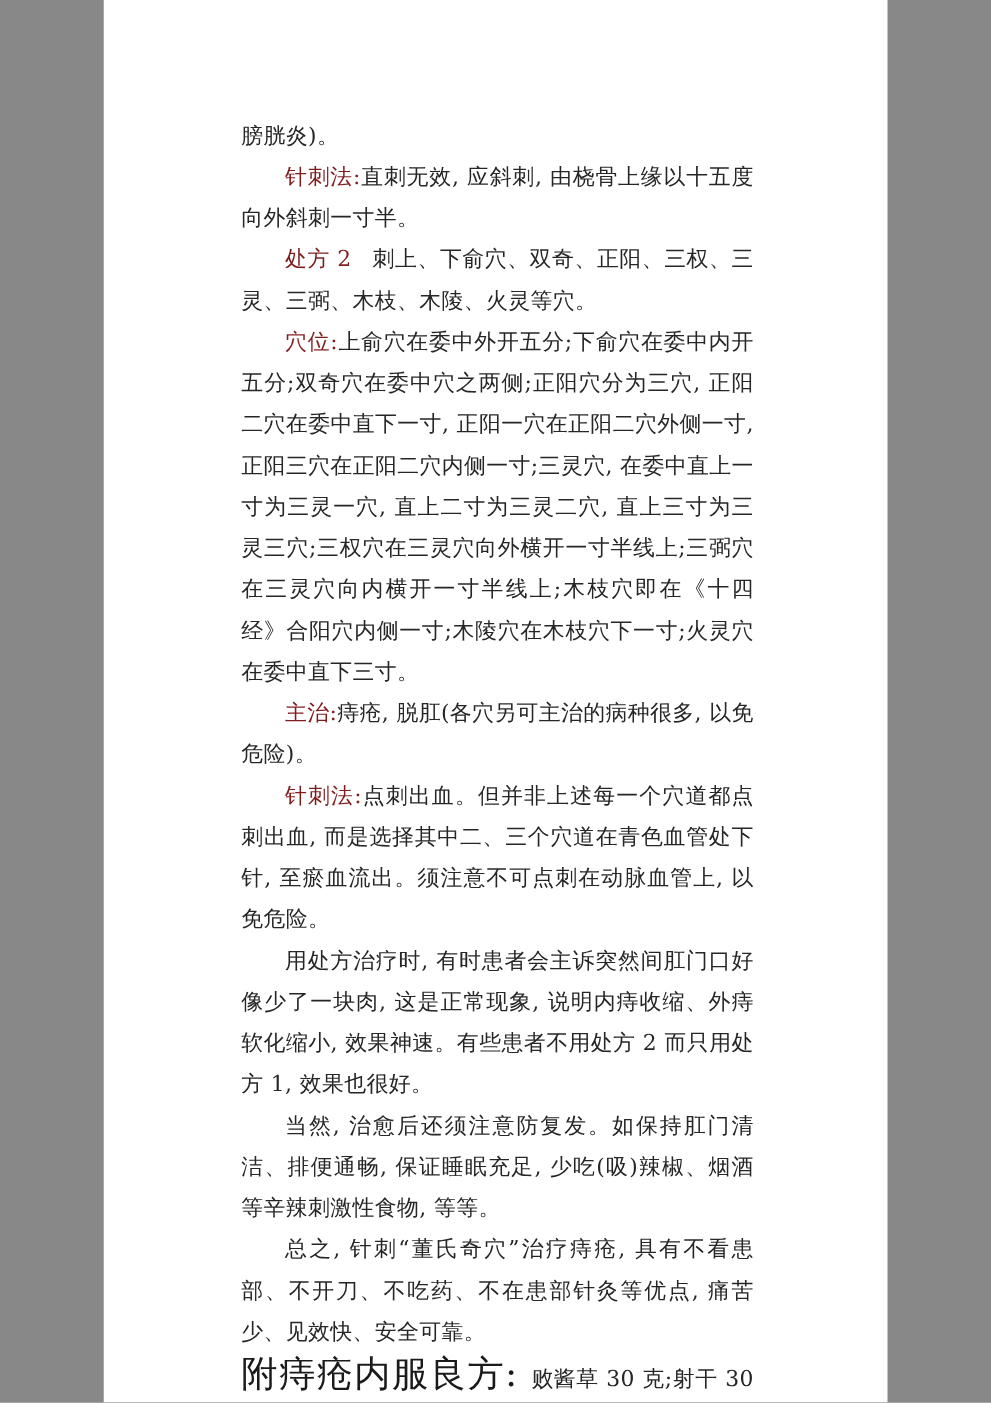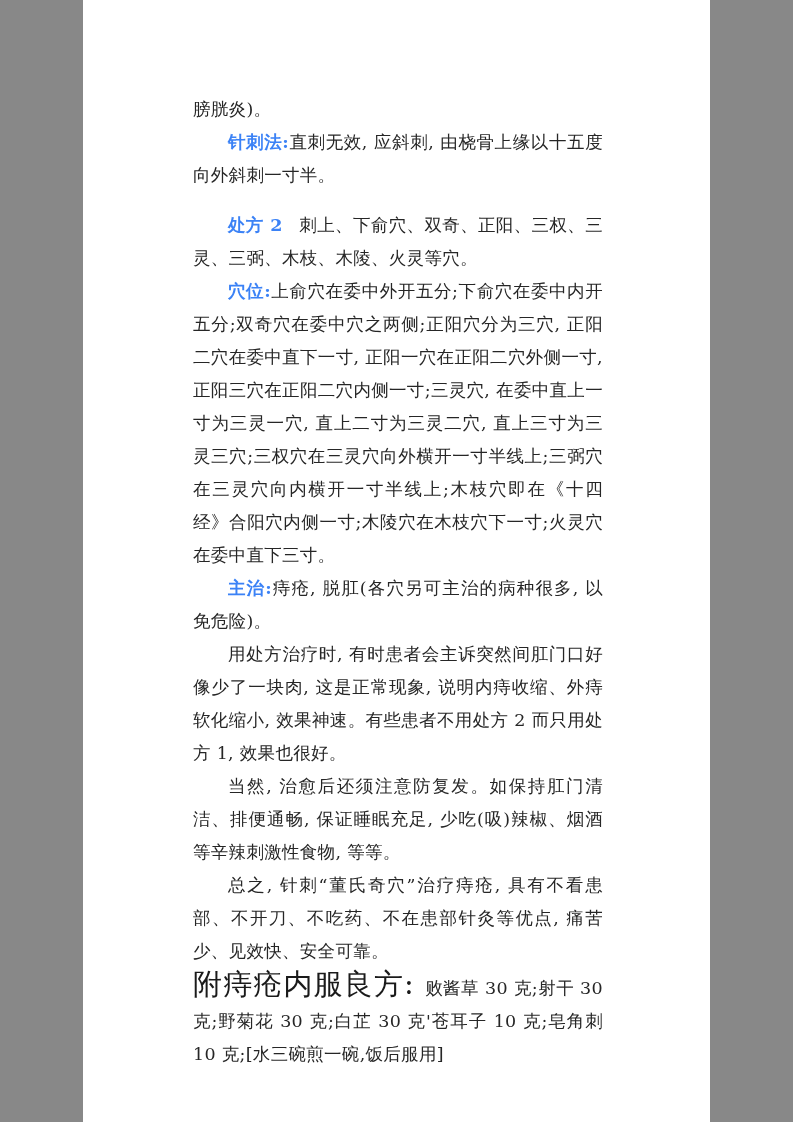--- a/index.html
+++ b/index.html
@@ -17,24 +17,24 @@
     padding: 93px 107px 0 110px;
   }
   .doc p {
     margin: 0;
     font-size: 17.5px;
     line-height: 33px;
     text-align: justify;
     letter-spacing: 0.3px;
   }
   p.indent { text-indent: 2em; }
-  p.gap-top { margin-top: 17px; }
+  p.gap-top { }
   .label {
-    color: #3b82f6;
-    font-weight: bold;
+    color: #7f1d1d;
+    font-weight: normal;
   }
   .label-spaced { margin-right: 0.95em; }
   .remedy {
     margin-top: 21px;
     font-size: 17.5px;
     line-height: 37px;
     text-align: justify;
     letter-spacing: 0.3px;
   }
   .remedy-title {
@@ -58,20 +58,21 @@
     <p><span>膀胱炎)。</span></p>
 
     <p class="indent"><span class="label">针刺法:</span><span>直刺无效, 应斜刺, 由桡骨上缘以十五度向外斜刺一寸半。</span></p>
 
     <p class="indent gap-top"><span class="label label-spaced">处方 2</span><span>刺上、下俞穴、双奇、正阳、三权、三灵、三弼、木枝、木陵、火灵等穴。</span></p>
 
     <p class="indent"><span class="label">穴位:</span><span>上俞穴在委中外开五分;下俞穴在委中内开五分;双奇穴在委中穴之两侧;正阳穴分为三穴, 正阳二穴在委中直下一寸, 正阳一穴在正阳二穴外侧一寸, 正阳三穴在正阳二穴内侧一寸;三灵穴, 在委中直上一寸为三灵一穴, 直上二寸为三灵二穴, 直上三寸为三灵三穴;三权穴在三灵穴向外横开一寸半线上;三弼穴在三灵穴向内横开一寸半线上;木枝穴即在《十四经》合阳穴内侧一寸;木陵穴在木枝穴下一寸;火灵穴在委中直下三寸。</span></p>
 
     <p class="indent"><span class="label">主治:</span><span>痔疮, 脱肛(各穴另可主治的病种很多, 以免危险)。</span></p>
 
+    <p class="indent"><span class="label">针刺法:</span><span>点刺出血。但并非上述每一个穴道都点刺出血, 而是选择其中二、三个穴道在青色血管处下针, 至瘀血流出。须注意不可点刺在动脉血管上, 以免危险。</span></p>
 
     <p class="indent"><span>用处方治疗时, 有时患者会主诉突然间肛门口好像少了一块肉, 这是正常现象, 说明内痔收缩、外痔软化缩小, 效果神速。有些患者不用处方 2 而只用处方 1, 效果也很好。</span></p>
 
     <p class="indent"><span>当然, 治愈后还须注意防复发。如保持肛门清洁、排便通畅, 保证睡眠充足, 少吃(吸)辣椒、烟酒等辛辣刺激性食物, 等等。</span></p>
 
     <p class="indent"><span>总之, 针刺“董氏奇穴”治疗痔疮, 具有不看患部、不开刀、不吃药、不在患部针灸等优点, 痛苦少、见效快、安全可靠。</span></p>
 
     <p class="remedy"><span class="remedy-title">附痔疮内服良方:</span><span>败酱草 30 克;射干 30 克;野菊花 30 克;白芷 30 克'苍耳子 10 克;皂角刺 10 克;[水三碗煎一碗,饭后服用]</span></p>
 
 

